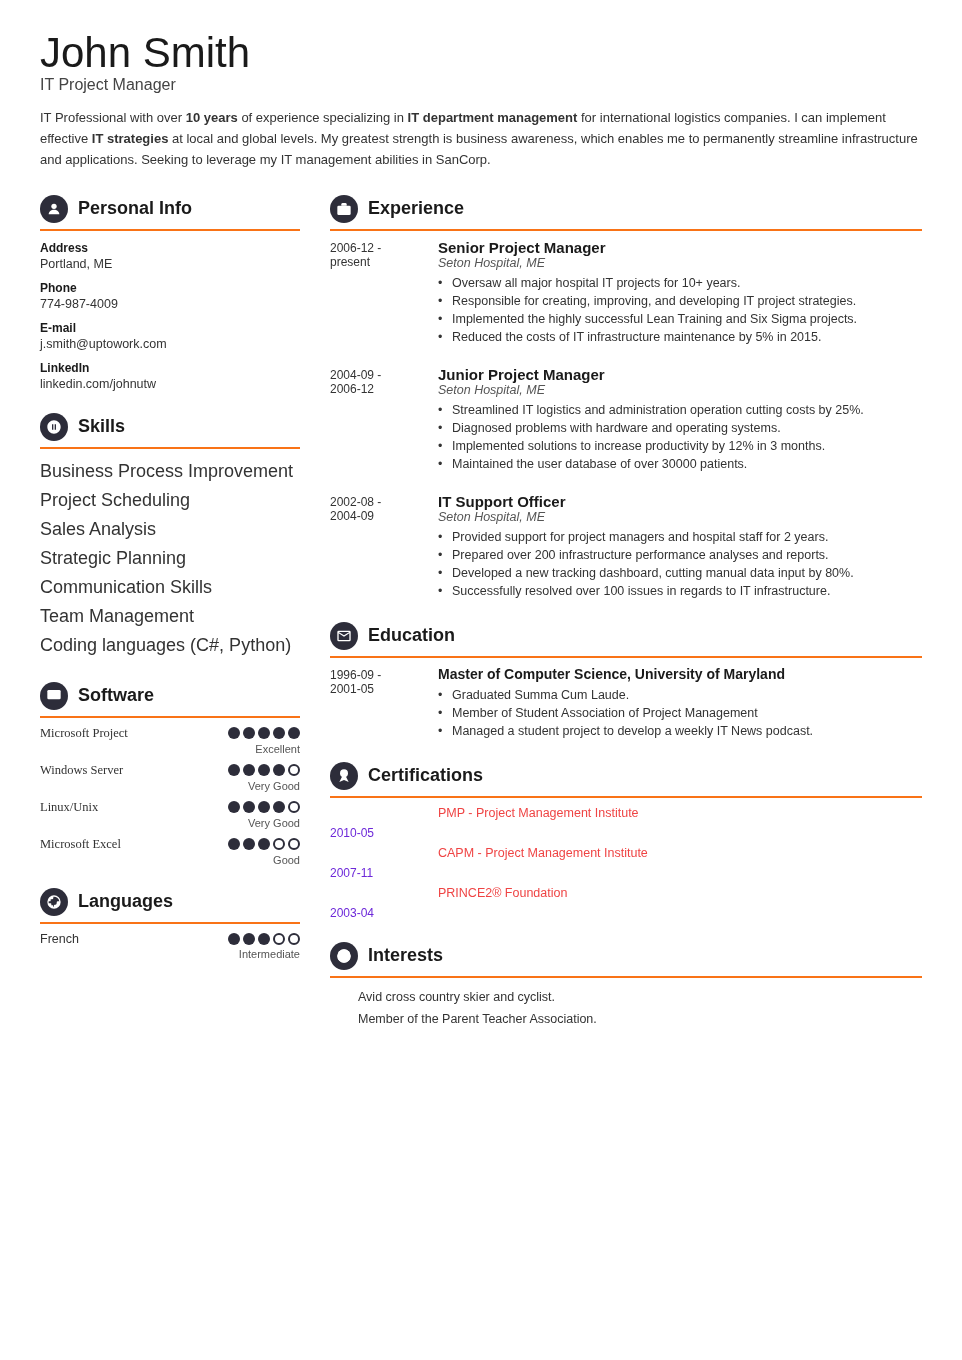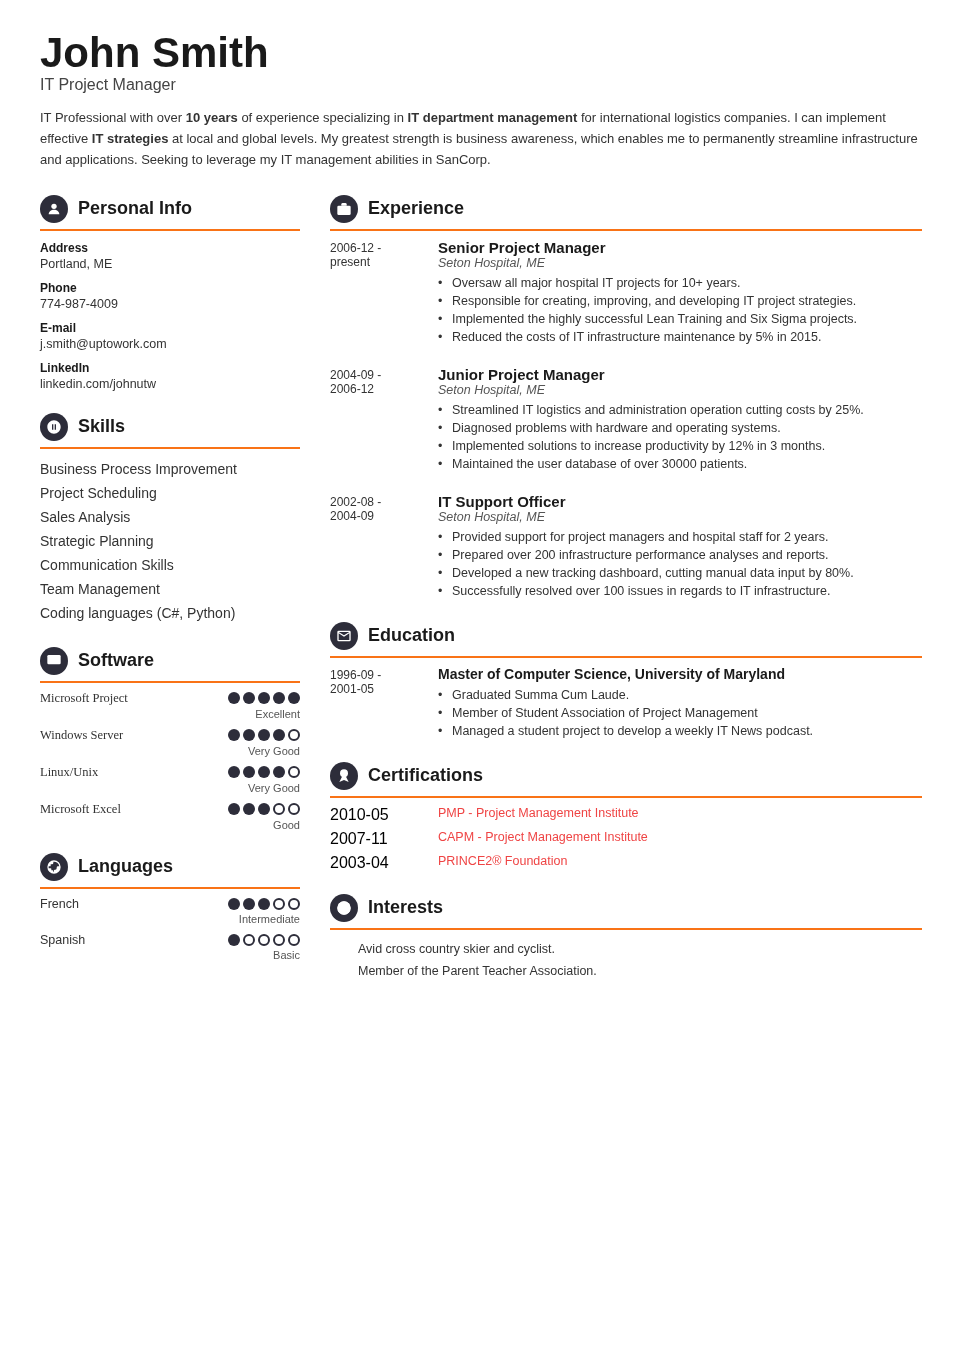--- a/index.html
+++ b/index.html
@@ -7,21 +7,21 @@
       font-family: 'Arial', sans-serif;
       font-size: 13px;
       color: #222;
       background: #fff;
       width: 962px;
       min-height: 1360px;
       padding: 30px 40px;
     }
     .header-name {
       font-size: 42px;
-      font-weight: 700;
+      font-weight: 400;
       color: #1a1a1a;
       line-height: 1.1;
     }
     .header-title {
       font-size: 16px;
       color: #444;
       margin-bottom: 14px;
     }
     .header-summary {
       font-size: 13px;
@@ -74,21 +74,21 @@
       font-size: 12px;
       color: #1a1a1a;
       margin-top: 10px;
       margin-bottom: 2px;
     }
     .info-value {
       font-size: 12.5px;
       color: #333;
     }
     .skill-item {
-      font-size: 14px;
+      font-size: 18px;
       color: #333;
       padding: 4px 0;
     }
     .software-row {
       display: flex;
       justify-content: space-between;
       align-items: center;
       margin-bottom: 2px;
     }
     .software-name {
@@ -214,24 +214,25 @@
       content: '•';
       position: absolute;
       left: 0;
     }
     .cert-entry {
       display: flex;
       gap: 18px;
       margin-bottom: 6px;
     }
     .cert-date {
-      font-size: 16px;
-      color: #000000;
+      font-size: 12px;
+      color: #6d28d9;
       min-width: 90px;
       flex-shrink: 0;
+      margin-top: 20px;
     }
     .cert-name {
       font-size: 12.5px;
       color: #ef4444;
     }
     .interest-item {
       font-size: 12.5px;
       color: #333;
       padding: 4px 0;
       padding-left: 14px;
@@ -386,33 +387,20 @@
             <div class="dot"></div>
             <div class="dot"></div>
             <div class="dot"></div>
             <div class="dot empty"></div>
             <div class="dot empty"></div>
           </div>
         </div>
         <div class="lang-label">Intermediate</div>
       </div>
 
-      <div>
-        <div class="lang-row">
-          <span class="lang-name">Spanish</span>
-          <div class="dots">
-            <div class="dot"></div>
-            <div class="dot empty"></div>
-            <div class="dot empty"></div>
-            <div class="dot empty"></div>
-            <div class="dot empty"></div>
-          </div>
-        </div>
-        <div class="lang-label">Basic</div>
-      </div>
     </div>
 
   </div>
 
   <div class="right-col">
 
     <div class="section-block">
       <div class="section-header">
         <div class="icon">
           <svg width="16" height="16" viewBox="0 0 24 24" fill="white">

